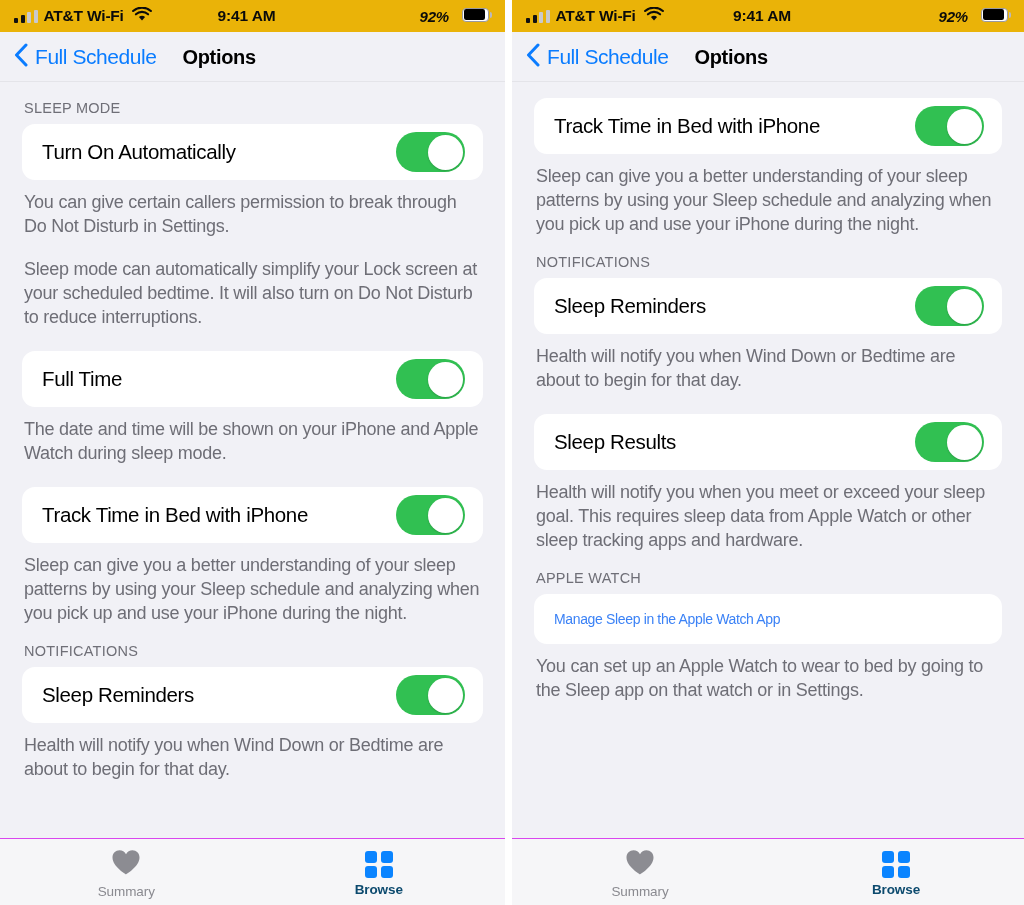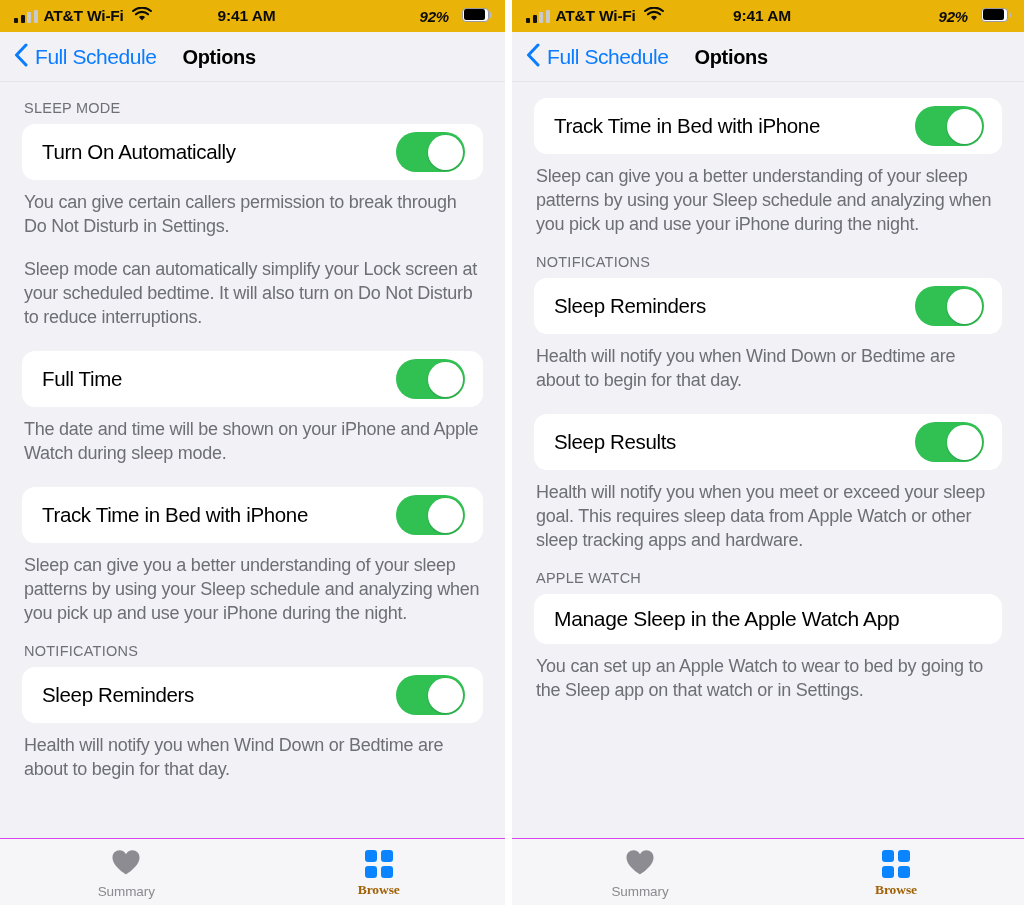--- a/index.html
+++ b/index.html
@@ -110,21 +110,21 @@
     display:flex; align-items:center;
     padding:0 18px 0 20px;
     box-shadow:0 0 0 rgba(0,0,0,0);
   }
   .card .row-label{
     font-size:20.5px; color:#000; letter-spacing:-0.35px; font-weight:400;
     flex:1 1 auto;
   }
   .card.link{ justify-content:flex-start; min-height:50px; }
   .card.link .row-label{
-    color:#000000; font-size:21px; letter-spacing:-0.35px;
+    color:#3b82f6; font-size:14px; letter-spacing:-0.35px;
   }
   .toggle{
     flex:0 0 auto;
     width:69px; height:40px;
     border-radius:20px;
     background:#31c052;
     position:relative;
     cursor:pointer;
   }
   .toggle .knob{
@@ -151,21 +151,21 @@
   }
   .tab{
     flex:1 1 50%;
     display:flex; flex-direction:column;
     align-items:center; justify-content:center;
     gap:4px; cursor:pointer;
     padding-top:4px;
   }
   .tab-label{ font-size:13.5px; letter-spacing:-0.1px; }
   .tab.summary .tab-label{ color:#8a8a90; }
-  .tab.browse .tab-label{ color:#a16207; font-weight:700;font-family:Liberation Serif, serif; }
+  .tab.browse .tab-label{ color:#0c4a6e; font-weight:700; }
   .heart{ display:block; }
   .grid-icon{ display:grid; grid-template-columns:repeat(2,12px); grid-template-rows:repeat(2,12px); gap:3.5px; }
   .grid-icon i{ display:block; background:#0a84ff; border-radius:3px; }
 </style>
 </head>
 <body>
 
 <div class="screens">
 
   <div class="phone left">

